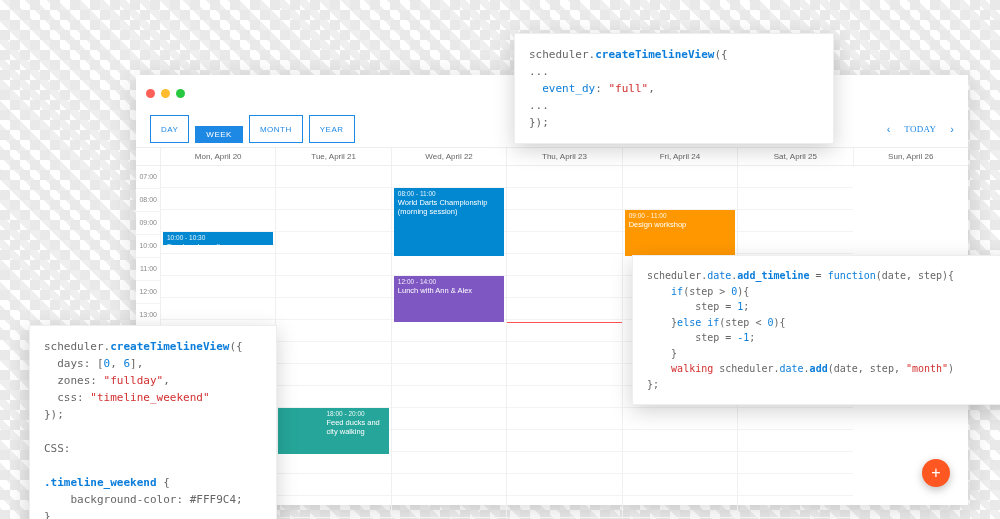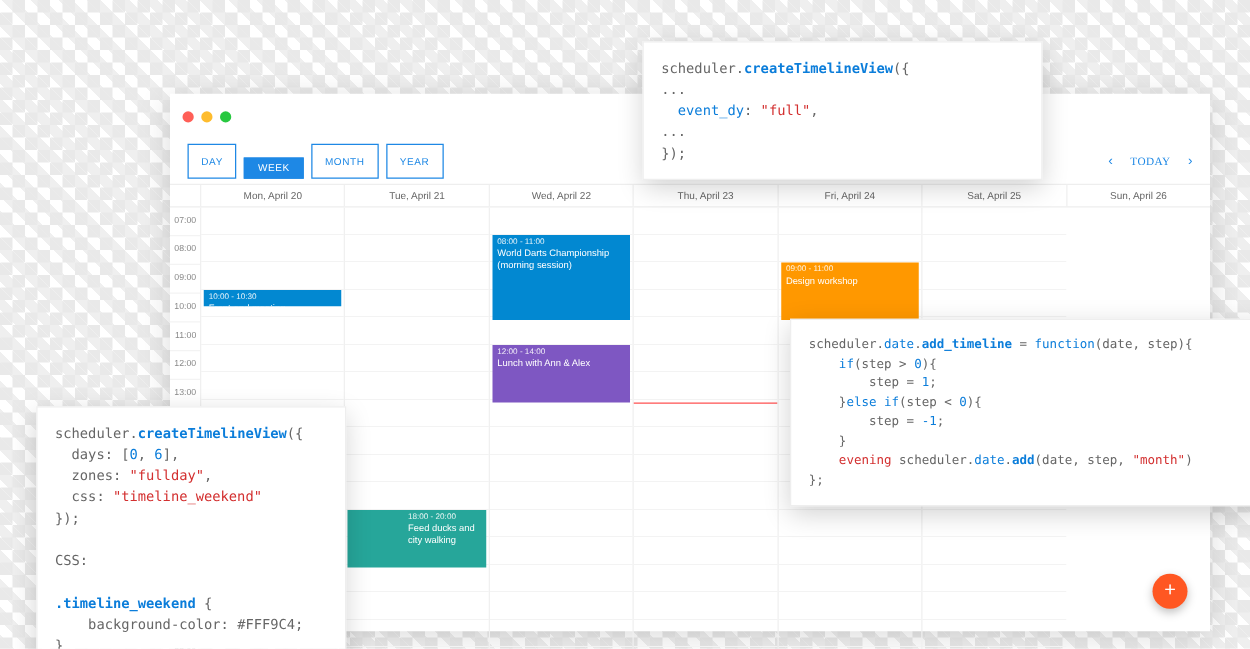--- a/index.html
+++ b/index.html
@@ -163,15 +163,15 @@
 
 <span class="tok-fn">.timeline_weekend</span><span class="tok-p"> {</span>
 <span class="tok-p">    background-color: </span><span class="tok-p">#FFF9C4</span><span class="tok-p">;</span>
 <span class="tok-p">}</span></div>
   <div class="code-card code3" id="c3"><span class="tok-p">scheduler.</span><span class="tok-k">date</span><span class="tok-p">.</span><span class="tok-fn">add_timeline</span><span class="tok-p"> = </span><span class="tok-k">function</span><span class="tok-p">(date, step){</span>
 <span class="tok-p">    </span><span class="tok-k">if</span><span class="tok-p">(step &gt; </span><span class="tok-n">0</span><span class="tok-p">){</span>
 <span class="tok-p">        step = </span><span class="tok-n">1</span><span class="tok-p">;</span>
 <span class="tok-p">    }</span><span class="tok-k">else if</span><span class="tok-p">(step &lt; </span><span class="tok-n">0</span><span class="tok-p">){</span>
 <span class="tok-p">        step = </span><span class="tok-n">-1</span><span class="tok-p">;</span>
 <span class="tok-p">    }</span>
-<span class="tok-p">    </span><span class="tok-ret">evening</span><span class="tok-p"> scheduler.</span><span class="tok-k">date</span><span class="tok-p">.</span><span class="tok-fn">add</span><span class="tok-p">(date, step, </span><span class="tok-s">"month"</span><span class="tok-p">)</span>
+<span class="tok-p">    </span><span class="tok-ret">walking</span><span class="tok-p"> scheduler.</span><span class="tok-k">date</span><span class="tok-p">.</span><span class="tok-fn">add</span><span class="tok-p">(date, step, </span><span class="tok-s">"month"</span><span class="tok-p">)</span>
 <span class="tok-p">};</span></div>
 </div>
 
 </body></html>

